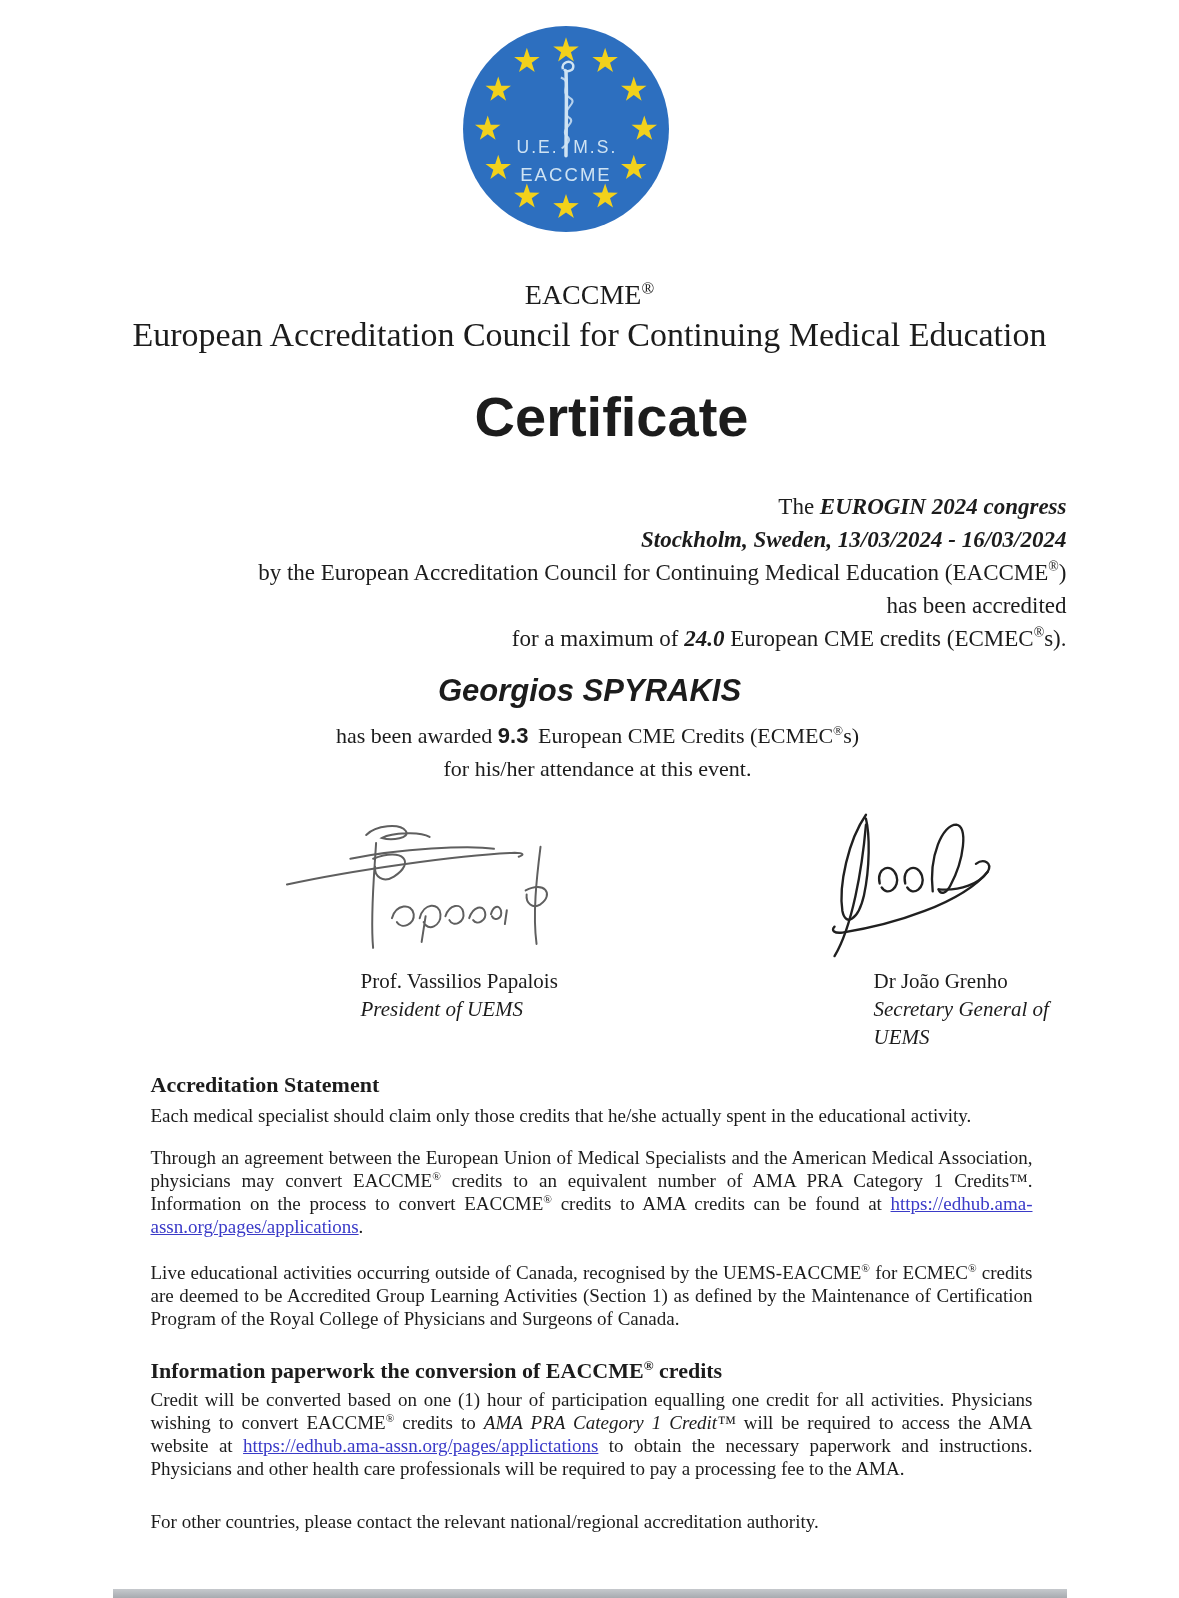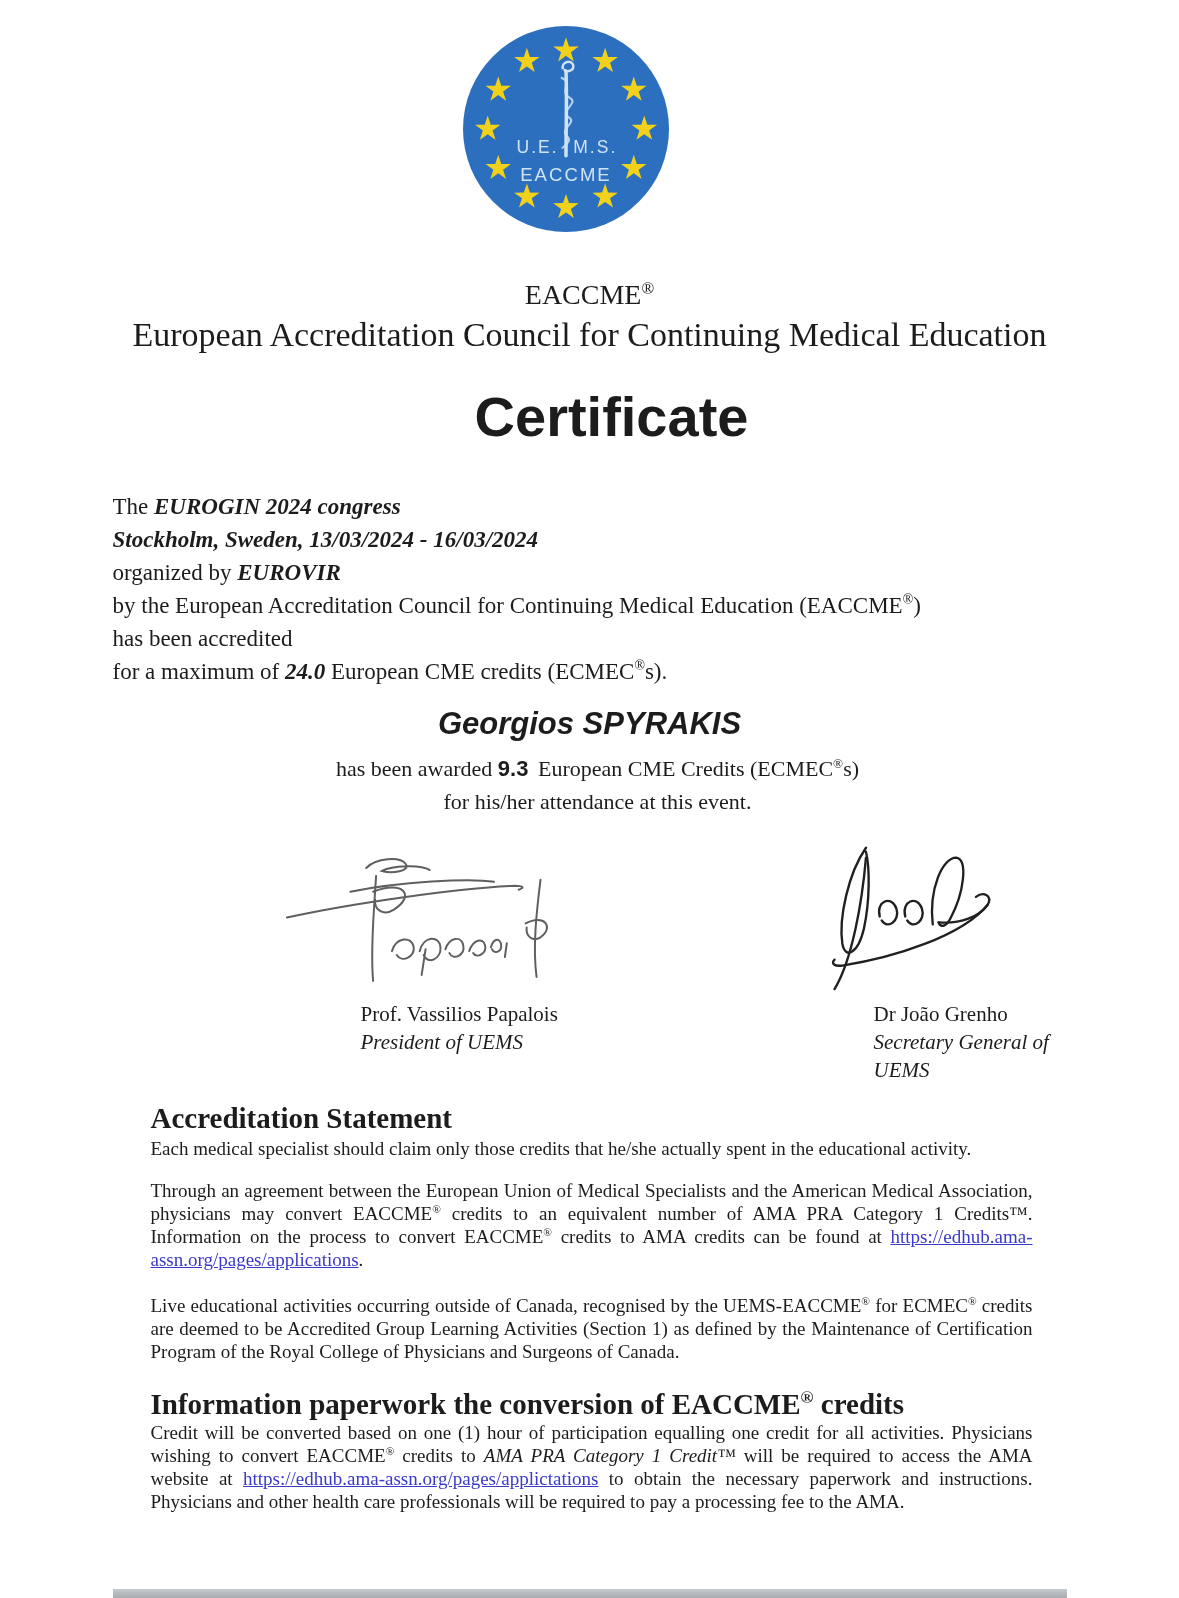--- a/index.html
+++ b/index.html
@@ -43,21 +43,21 @@
     margin:28px 0 0 0;
     font-family:"Liberation Sans", sans-serif;
     font-weight:bold;
     font-size:56px;line-height:67px;
     text-align:center;
     padding-left:44px;
   }
   .event{margin-top:40px;}
   .ev-line{
     font-size:23px;line-height:33px;
-    text-align:left;
+    text-align:right;
   }
   .recipient-name{
     margin-top:18px;
     font-family:"Liberation Sans", sans-serif;
     font-weight:bold;
     font-size:31px;line-height:36px;
     text-align:center;
     font-style:italic;
   }
   .award{margin-top:10px;}
@@ -90,21 +90,21 @@
   .sig-right{left:700px;top:0px;width:210px;height:162px;}
   .sig-right path{stroke:var(--signature-right);stroke-width:2.4;}
   .signer{position:absolute;top:166px;font-size:21px;line-height:28px;}
   .signer-left{left:248px;}
   .signer-right{left:761px;}
   .signer-title{font-style:italic;}
 
   .sections{margin:36px 34px 0 38px;}
   .sections h2{
     margin:0;
-    font-size:29px;line-height:26px;
+    font-size:22px;line-height:26px;
     font-weight:bold;
   }
   .sections h2.conversion{margin-top:28px;}
   .sections p{
     margin:0;
     font-size:19px;line-height:23px;
     text-align:justify;
   }
   .sections p.p1{margin-top:6px;}
   .sections p.p2{margin-top:19px;}
@@ -157,21 +157,20 @@
     <text class="logo-txt" x="100" y="150" text-anchor="middle" font-size="18">EACCME</text>
   </svg>
 
   <div class="org-abbr"><span class="run-plain">EACCME</span><span class="run-sup">®</span></div>
   <div class="org-full">European Accreditation Council for Continuing Medical Education</div>
   <h1 class="title">Certificate</h1>
 
   <div class="event">
     <div class="ev-line"><span class="run-plain">The </span><span class="run-bi">EUROGIN 2024 congress</span></div>
     <div class="ev-line"><span class="run-bi">Stockholm, Sweden, 13/03/2024 - 16/03/2024</span></div>
-    <div class="ev-line"><span class="run-plain">organized by </span><span class="run-bi">EUROVIR</span></div>
     <div class="ev-line"><span class="run-plain">by the European Accreditation Council for Continuing Medical Education (EACCME</span><span class="run-sup">®</span><span class="run-plain">)</span></div>
     <div class="ev-line"><span class="run-plain">has been accredited</span></div>
     <div class="ev-line"><span class="run-plain">for a maximum of </span><span class="run-bi">24.0</span><span class="run-plain"> European CME credits (ECMEC</span><span class="run-sup">®</span><span class="run-plain">s).</span></div>
   </div>
 
   <div class="recipient-name">Georgios SPYRAKIS</div>
   <div class="award">
     <div class="award-line"><span class="run-plain">has been awarded </span><span class="run-bs">9.3</span><span class="run-plain"> European CME Credits (ECMEC</span><span class="run-sup">®</span><span class="run-plain">s)</span></div>
     <div class="attendance-line">for his/her attendance at this event.</div>
   </div>
@@ -214,16 +213,17 @@
 
   <div class="sections">
     <h2>Accreditation Statement</h2>
     <p class="p1">Each medical specialist should claim only those credits that he/she actually spent in the educational activity.</p>
     <p class="p2"><span class="run-plain">Through an agreement between the European Union of Medical Specialists and the American Medical Association, physicians may convert EACCME</span><span class="run-sup">®</span><span class="run-plain"> credits to an equivalent number of AMA PRA Category 1 Credits™.  Information on the process to convert EACCME</span><span class="run-sup">®</span><span class="run-plain"> credits to AMA credits can be found at </span><a class="run-link" href="#">https://edhub.ama-assn.org/pages/applications</a><span class="run-plain">.</span></p>
     <p class="p3"><span class="run-plain">Live educational activities occurring outside of Canada, recognised by the UEMS-EACCME</span><span class="run-sup">®</span><span class="run-plain"> for ECMEC</span><span class="run-sup">®</span><span class="run-plain"> credits are deemed to be Accredited Group Learning Activities (Section 1) as defined by the Maintenance of Certification Program of the Royal College of Physicians and Surgeons of Canada.</span></p>
 
     <h2 class="conversion"><span class="run-plain">Information paperwork the conversion of EACCME</span><span class="run-sup">®</span><span class="run-plain"> credits</span></h2>
     <p class="p4"><span class="run-plain">Credit will be converted based on one (1) hour of participation equalling one credit for all activities. Physicians wishing to convert EACCME</span><span class="run-sup">®</span><span class="run-plain"> credits to </span><span class="run-i">AMA PRA Category 1 Credit™</span><span class="run-plain"> will be required to access the AMA website at </span><a class="run-link" href="#">https://edhub.ama-assn.org/pages/applictations</a><span class="run-plain"> to obtain the necessary paperwork and instructions. Physicians and other health care professionals will be required to pay a processing fee to the AMA.</span></p>
 
+    <p class="footer-line">For other countries, please contact the relevant national/regional accreditation authority.</p>
   </div>
 
   <div class="scan-edge"></div>
 </div>
 
 </body></html>

